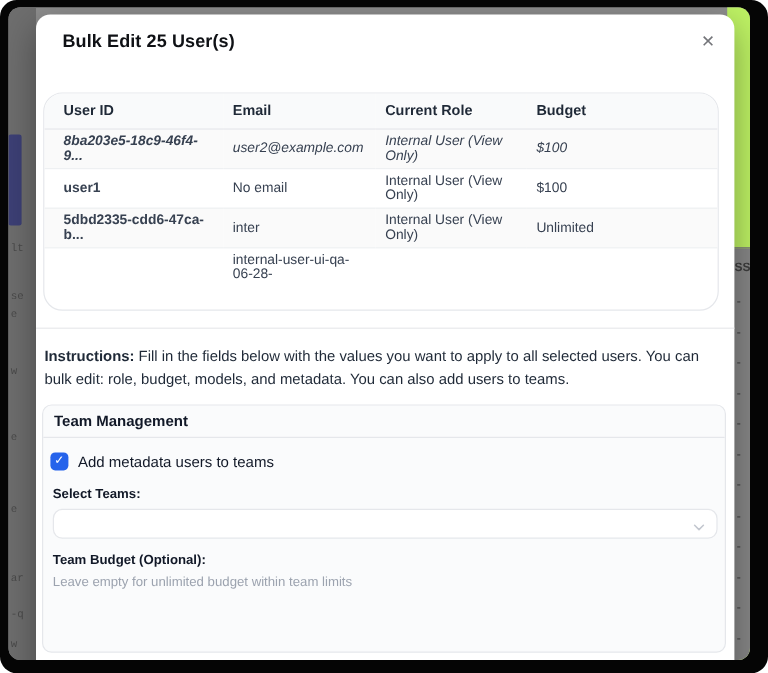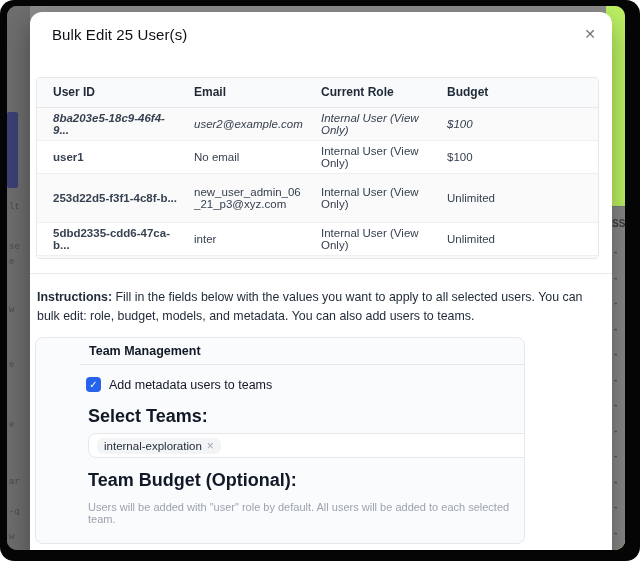--- a/index.html
+++ b/index.html
@@ -41,36 +41,36 @@
   .bg-dash { position:absolute; left:8px; font-size:10px; font-weight:700; color:#555; }
 
   
   .modal {
     position:absolute; left:23px; top:6px; width:582px; height:560px;
     background:#ffffff; border-radius:12px;
     box-shadow:0 10px 30px rgba(0,0,0,0.35);
   }
   .m-title {
     position:absolute; left:22px; top:14px;
-    font-size:15px; font-weight:400; color:#0f1115; letter-spacing:.1px;
+    font-size:15px; font-weight:700; color:#0f1115; letter-spacing:.1px;
   }
   .m-close {
     position:absolute; right:10px; top:10px; width:24px; height:24px;
     display:flex; align-items:center; justify-content:center;
     font-size:14px; color:#74757a; cursor:pointer; background:none; border:none;
   }
   .m-sel {
     position:absolute; left:22px; top:42px;
     font-size:13.5px; font-weight:700; color:#0f1115;
   }
 
   
   .tablewrap {
     position:absolute; left:6px; top:65px; width:563px; height:182px;
-    border:1px solid #e5e7eb; border-radius:4px; overflow:hidden; background:#fff;
+    border:1px solid #e5e7eb; border-radius:16px; overflow:hidden; background:#fff;
   }
   table.users { width:561px; border-collapse:collapse; table-layout:fixed; }
   table.users col.c1{width:149px;} table.users col.c2{width:127px;}
   table.users col.c3{width:126px;} table.users col.c4{width:159px;}
   table.users th {
     height:29px; background:#f9fafb; border-bottom:1px solid #e5e7eb;
     font-size:12px; font-weight:700; color:#1f2937; text-align:left;
     padding:0 4px 0 8px;
   }
   table.users th:first-child { padding-left:16px; }
@@ -89,37 +89,37 @@
   .m-divider { position:absolute; left:0; top:261px; width:582px; height:1px; background:#e8e9eb; }
 
   .m-instructions {
     position:absolute; left:7px; top:276px; width:570px;
     font-size:12.4px; line-height:18.5px; color:#1f2937;
   }
   .m-instructions b { font-weight:700; }
 
   
   .teambox {
-    position:absolute; left:5px; top:325px; width:490px; height:207px;
-    background:#fafbfc; border:1px solid #e5e7eb; border-radius:8px; overflow:hidden;padding-left:44px;
+    position:absolute; left:5px; top:325px; width:570px; height:207px;
+    background:#fafbfc; border:1px solid #e5e7eb; border-radius:8px; overflow:hidden;
   }
   .tb-header {
     height:27px; display:flex; align-items:center; padding-left:9px;
     border-bottom:1px solid #e5e7eb;
     font-size:12.5px; font-weight:700; color:#111827;
   }
   .tb-body { padding:12px 8px 0 8px; }
   .cb-row { display:flex; align-items:center; margin-left:-2px; }
   .checkbox {
     width:15px; height:15px; border-radius:4px; background:#2563eb;
     display:flex; align-items:center; justify-content:center;
     color:#fff; font-size:10px; font-weight:700; cursor:pointer; flex:0 0 15px;
   }
   .cb-label { margin-left:8px; font-size:12.5px; color:#111827; }
-  .tb-label { margin-top:14px; font-size:18px; font-weight:700; color:#111827; }
+  .tb-label { margin-top:14px; font-size:11px; font-weight:700; color:#111827; }
   .team-select {
     margin-top:6px; height:25px; width:554px; background:#fff;
     border:1px solid #e5e7eb; border-radius:8px;
     display:flex; align-items:center; padding:0 8px; position:relative; cursor:pointer;
   }
   .team-tag {
     display:inline-flex; align-items:center; gap:5px;
     background:#f3f4f6; border-radius:6px; padding:2px 7px;
     font-size:11.5px; color:#1f2937;
   }
@@ -197,26 +197,20 @@
               <td class="c-email">user2@example.com</td>
               <td class="c-role">Internal User (View Only)</td>
               <td class="c-budget">$100</td>
             </tr>
             <tr class="r-sm">
               <td class="c-id">user1</td>
               <td class="c-email">No email</td>
               <td class="c-role">Internal User (View Only)</td>
               <td class="c-budget">$100</td>
             </tr>
-            <tr class="r-lg">
-              <td class="c-id">253d22d5-f3f1-4c8f-b...</td>
-              <td class="c-email">new_user_admin_06_21_p3@xyz.com</td>
-              <td class="c-role">Internal User (View Only)</td>
-              <td class="c-budget">Unlimited</td>
-            </tr>
             <tr class="r-sm">
               <td class="c-id">5dbd2335-cdd6-47ca-b...</td>
               <td class="c-email">inter</td>
               <td class="c-role">Internal User (View Only)</td>
               <td class="c-budget">Unlimited</td>
             </tr>
             <tr class="r-sm">
               <td class="c-id"></td>
               <td class="c-email">internal-user-ui-qa-06-28-</td>
               <td class="c-role"></td>
@@ -235,32 +229,28 @@
         <div class="tb-body">
           <div class="cb-row">
             <span class="checkbox">
                 <span>✓</span>
               </span>
             <span class="cb-label">Add metadata users to teams</span>
           </div>
 
           <div class="tb-label">Select Teams:</div>
           <div class="team-select">
-            <span class="team-tag">
-              <span>internal-exploration</span>
-              <span class="tag-x">×</span>
-            </span>
             <span class="select-chevron">
               <svg width="11" height="11" viewBox="0 0 12 12" fill="none">
                   <path d="M2 4l4 4 4-4" stroke="#c3c7cf" stroke-width="1.4" stroke-linecap="round" stroke-linejoin="round"></path>
                 </svg>
             </span>
           </div>
 
           <div class="tb-label" style="margin-top:12px">Team Budget (Optional):</div>
 
-          <div class="helper2">Users will be added with "user" role by default. All users will be added to each selected team.</div>
+          <div class="helper">Leave empty for unlimited budget within team limits</div>
         </div>
       </div>
     </div>
 
   </div>
 </div>
 
 </body></html>

